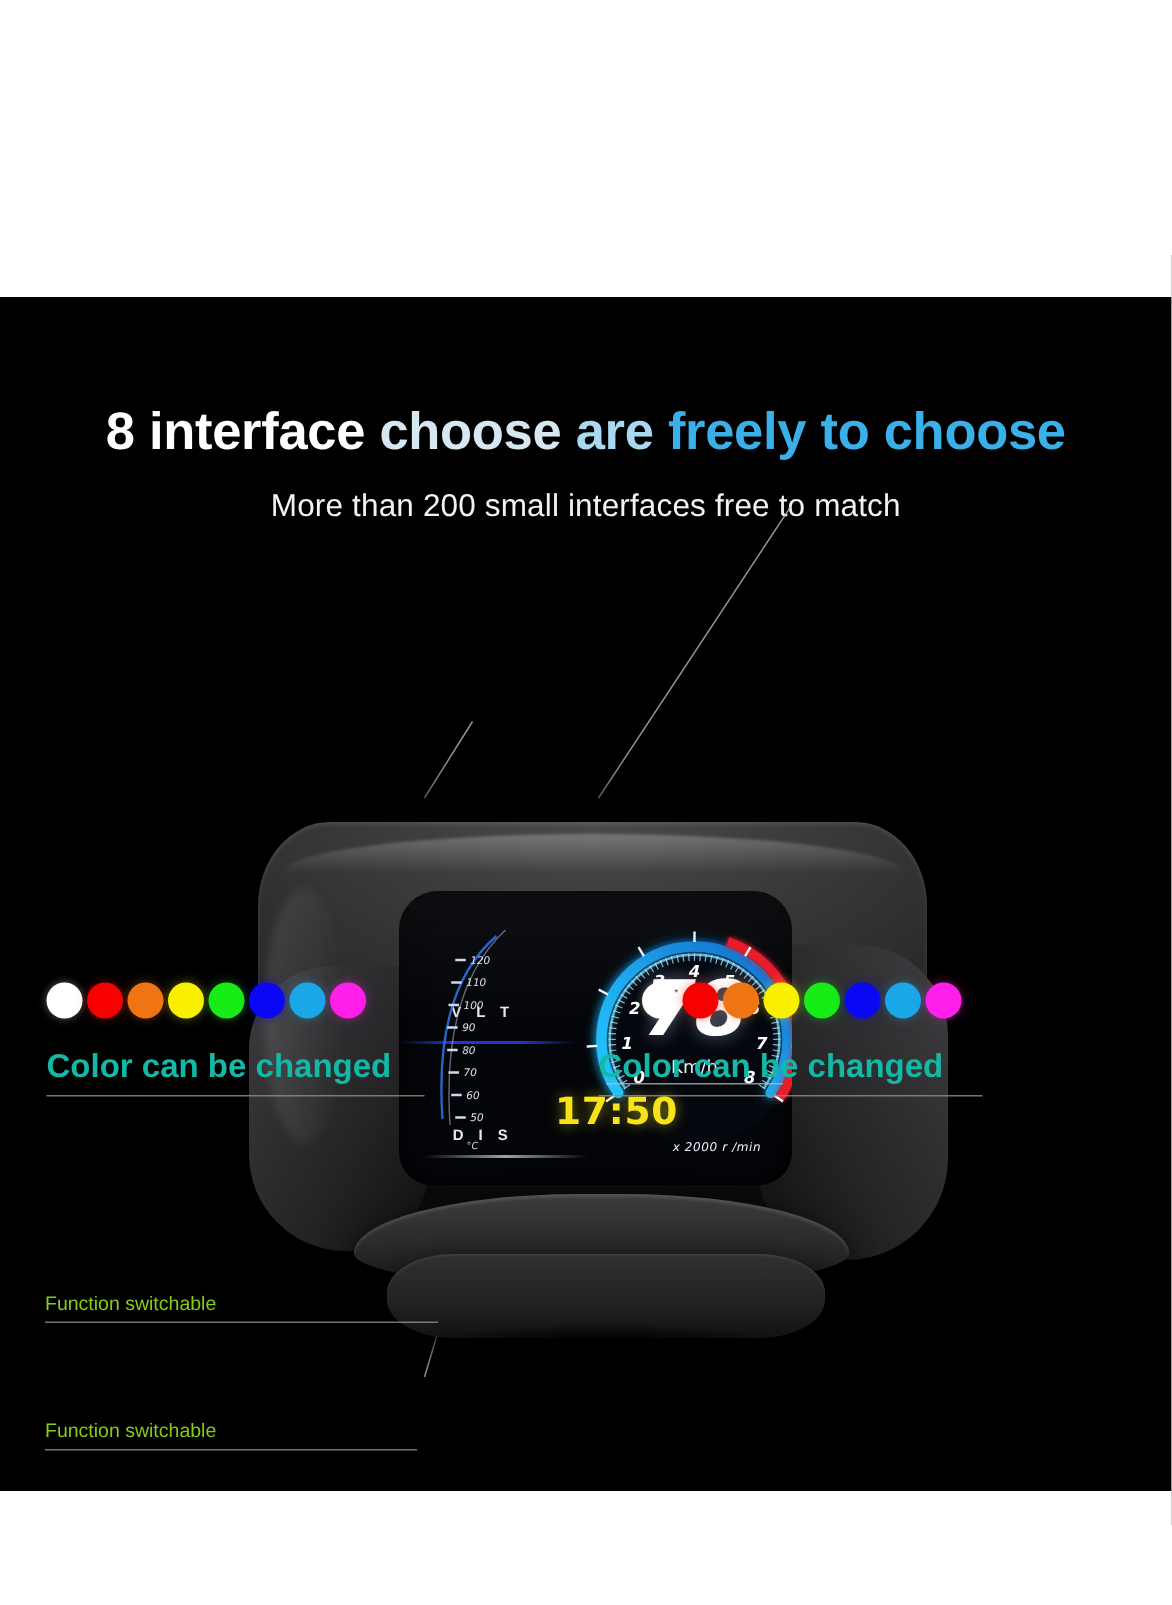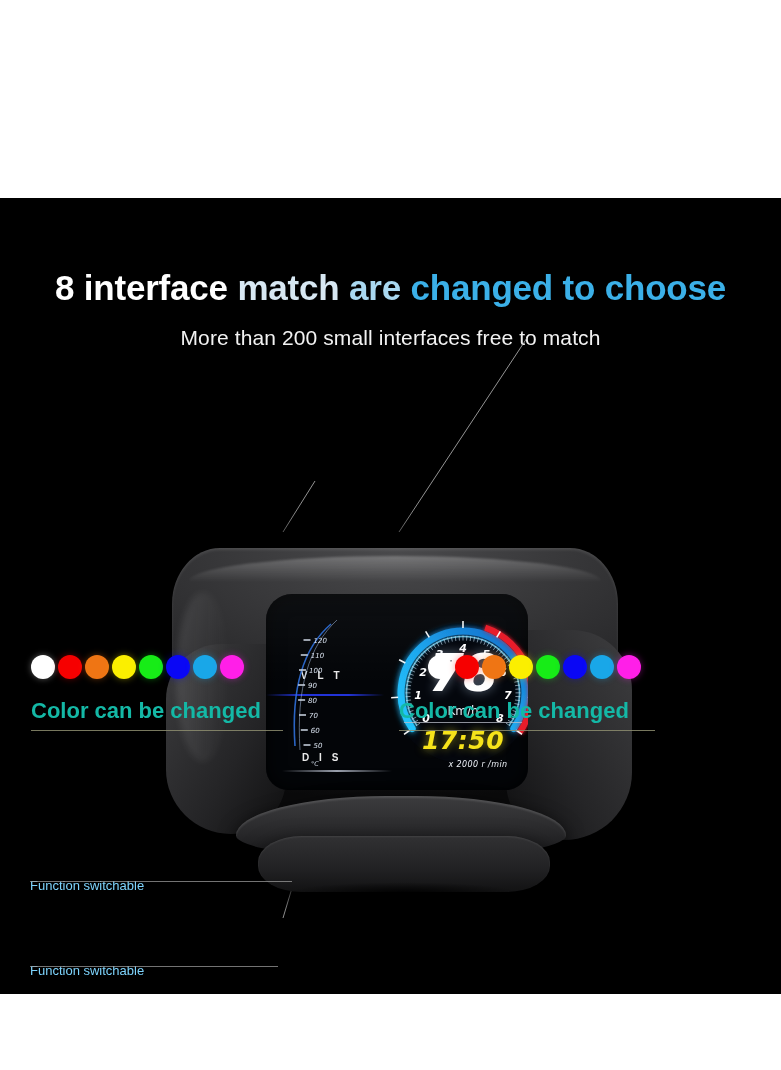--- a/index.html
+++ b/index.html
@@ -25,21 +25,21 @@
 
   #sw-left{left:31px;top:457px;}
   #cap-left{left:31px;top:500px;}
   #rule-left{left:31px;top:532px;width:252px;}
 
   #sw-right{left:428px;top:457px;}
   #cap-right{left:399px;top:500px;}
   #rule-right{left:399px;top:532px;width:256px;}
 
   
-  .fnote{position:absolute;color:#7dd3fc;font-size:13px;white-space:nowrap;margin-top:17px;}
+  .fnote{position:absolute;color:#84cc16;font-size:13px;white-space:nowrap;}
   .fnote-rule{position:absolute;height:1px;background:#9a9a9a;opacity:.75;}
   #fn1{left:30px;top:663px;} #fn1r{left:30px;top:683px;width:262px;}
   #fn2{left:30px;top:748px;} #fn2r{left:30px;top:768px;width:248px;}
 
   
   #leaders{position:absolute;left:0;top:0;width:781px;height:796px;pointer-events:none;}
 
   
   #device{position:absolute;left:150px;top:336px;width:490px;height:400px;}
   .shell{position:absolute;inset:0;}
@@ -100,38 +100,38 @@
   
   .gauge{position:absolute;left:104px;top:6px;width:186px;height:186px;}
   .gauge svg{position:absolute;left:0;top:0;}
   .g-speed{position:absolute;left:0;top:48px;width:186px;text-align:center;
     font-family:"DejaVu Sans",sans-serif;font-style:italic;font-weight:700;
     font-size:51px;line-height:1;color:#ffffff;letter-spacing:-1px;
     text-shadow:0 0 12px rgba(200,225,255,.45);}
   .g-unit{position:absolute;left:0;top:104px;width:186px;text-align:center;
     font-family:"DejaVu Sans",sans-serif;font-size:12px;color:#e8edf5;}
   .g-rule{position:absolute;left:34px;top:122px;width:118px;height:1px;background:#b9bfc9;opacity:.75;}
-  .g-time{position:absolute;left:0;top:126px;width:186px;text-align:center;
-    font-family:"DejaVu Sans",sans-serif;font-style:italic;font-weight:700;font-size:25px;
+  .g-time{position:absolute;left:0;top:126px;width:186px;text-align:left;
+    font-family:"DejaVu Sans",sans-serif;font-weight:700;font-size:25px;
     color:#f6e31a;text-shadow:0 0 9px rgba(246,227,26,.55);letter-spacing:.5px;}
   .g-rpmlabel{position:absolute;left:30px;top:160px;width:156px;text-align:center;
     font-family:"DejaVu Sans",sans-serif;font-style:italic;font-size:8px;color:#eef2f8;letter-spacing:.4px;}
 
   .tempscale{position:absolute;left:19px;top:24px;width:56px;height:152px;}
   .tempscale svg{position:absolute;left:0;top:0;}
 </style>
 </head>
 <body>
 
 <div id="page">
 
   <div id="hero">
 
     <div class="headline">
-      <span class="seg" style="color:#ffffff">8 interface </span><span class="seg" style="color:#d7e7f2">match </span><span class="seg" style="color:#a9d8f0">are </span><span class="seg" style="color:#3bb0e8">changed to choose</span>
+      <span class="seg" style="color:#ffffff">8 interface </span><span class="seg" style="color:#d7e7f2">choose </span><span class="seg" style="color:#a9d8f0">are </span><span class="seg" style="color:#3bb0e8">freely to choose</span>
     </div>
     <div class="sub">More than 200 small interfaces free to match</div>
 
     <svg id="leaders" viewBox="0 0 781 796">
       <g stroke="#b9b9b9" stroke-width="1" fill="none" opacity="0.8">
         <line x1="283" y1="334" x2="315" y2="283"></line>
         <line x1="399" y1="334" x2="527" y2="140"></line>
         <line x1="283" y1="720" x2="292" y2="690"></line>
         <line x1="292" y1="485" x2="292" y2="485"></line>
       </g>

